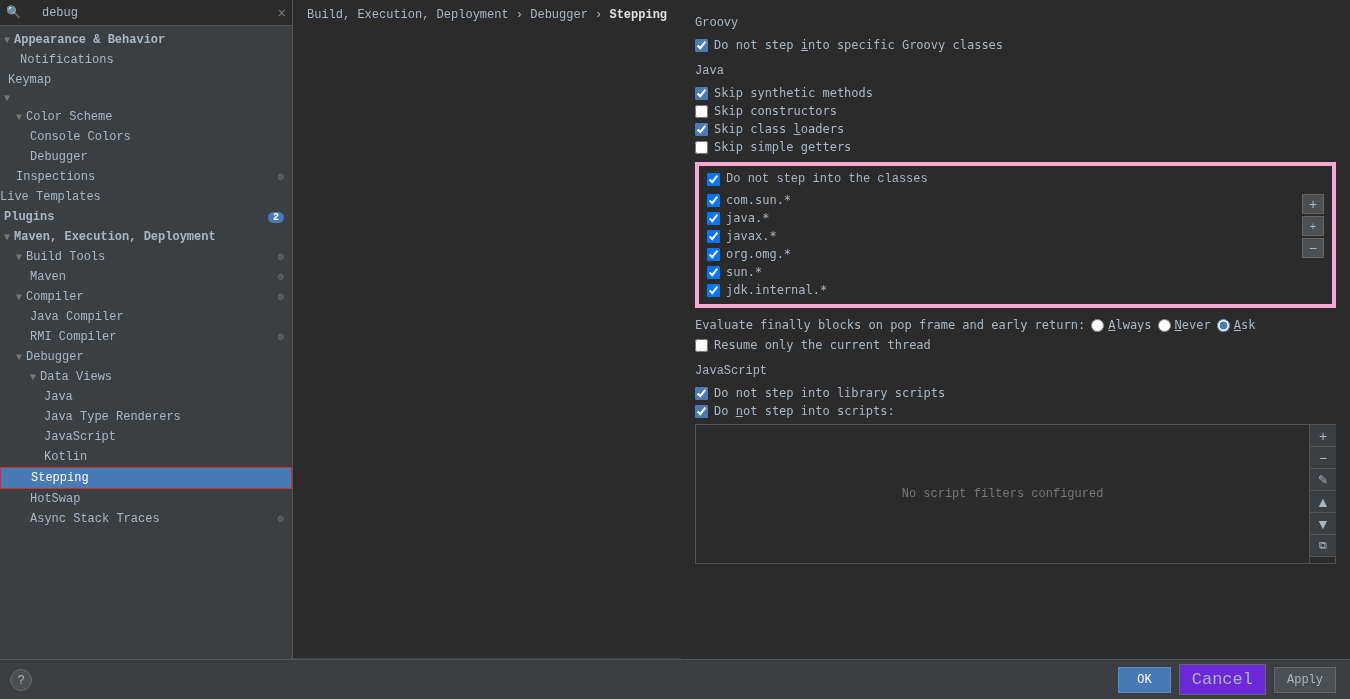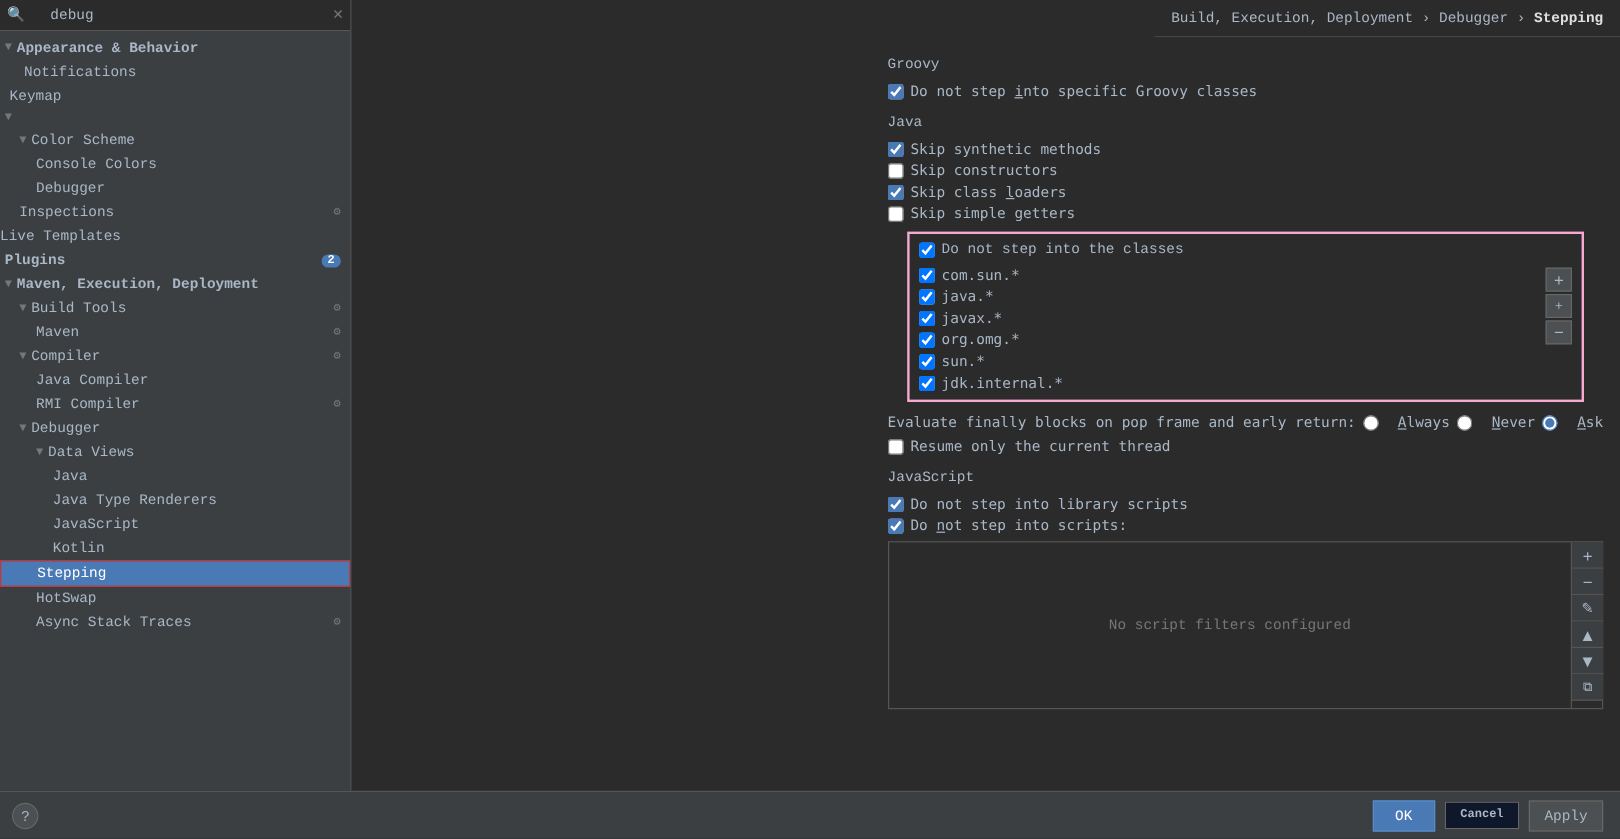--- a/index.html
+++ b/index.html
@@ -95,24 +95,23 @@
       color: white;
       border-radius: 8px;
       padding: 0 5px;
       font-size: 10px;
       margin-left: 4px;
     }
     
     .content {
       flex: 1;
       display: flex;
-      flex-direction: column;
+      flex-direction: row;
       background: #2b2b2b;
       overflow: hidden;
-      align-items: flex-end;
     }
     .breadcrumb {
       padding: 8px 14px;
       color: #a9b7c6;
       font-size: 12px;
       border-bottom: 1px solid #444;
       background: #2b2b2b;
     }
     .breadcrumb .current { font-weight: bold; color: #e0e0e0; }
     .section-label {
@@ -130,23 +129,23 @@
       font-family: 'Consolas', monospace;
       font-size: 12px;
     }
     .checkbox-row input[type="checkbox"] {
       accent-color: #4a7ab5;
       width: 13px;
       height: 13px;
     }
     
     .classes-box {
-      border: 2px solid #f9a8d4;
+      border: 4px solid #f9a8d4;
       padding: 6px 8px;
-      margin: 6px 16px;
+      margin: 6px 0;
       position: relative;
       display: flex;
       flex-direction: column;
       gap: 2px;
     }
     .classes-box-header {
       display: flex;
       align-items: center;
       gap: 6px;
       margin-bottom: 4px;
@@ -199,21 +198,21 @@
       font-size: 12px;
       color: #a9b7c6;
       flex-wrap: wrap;
     }
     .radio-row input[type="radio"] {
       accent-color: #4a7ab5;
     }
     .radio-option {
       display: flex;
       align-items: center;
-      gap: 16px;
+      gap: 4px;
     }
     .scripts-side-btn {
       background: #3c3f41;
       border: none;
       border-bottom: 1px solid #555;
       color: #a9b7c6;
       width: 26px;
       height: 22px;
       cursor: pointer;
       display: flex;
@@ -224,28 +223,27 @@
     .btn-ok {
       background: #4a7ab5;
       color: white;
       border: 1px solid #5a8ac5;
       padding: 5px 18px;
       cursor: pointer;
       font-size: 12px;
       font-family: Liberation Mono, monospace;
     }
     .btn-cancel {
-      background: #0f172a;
+      background: #6d28d9;
       color: #a9b7c6;
       border: 1px solid #666;
       padding: 5px 12px;
       cursor: pointer;
-      font-size: 10px;
+      font-size: 17px;
       font-family: inherit;
-      font-weight: bold;
     }
     .btn-apply {
       background: #4c5052;
       color: #a9b7c6;
       border: 1px solid #666;
       padding: 5px 12px;
       cursor: pointer;
       font-size: 12px;
       font-family: inherit;
     }

